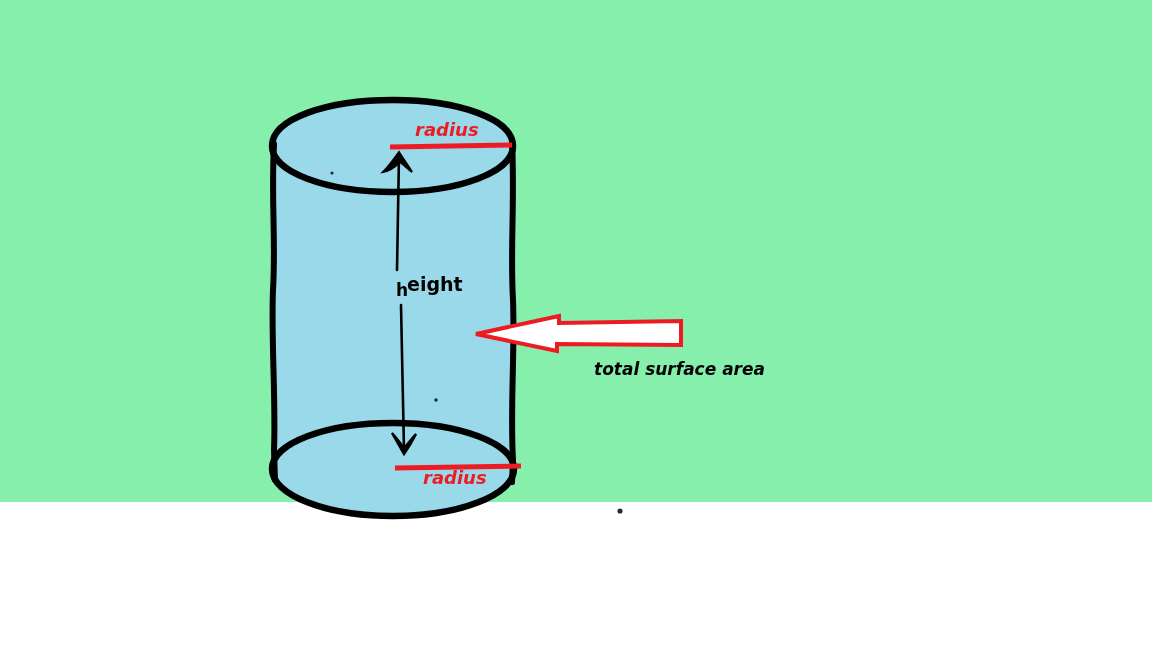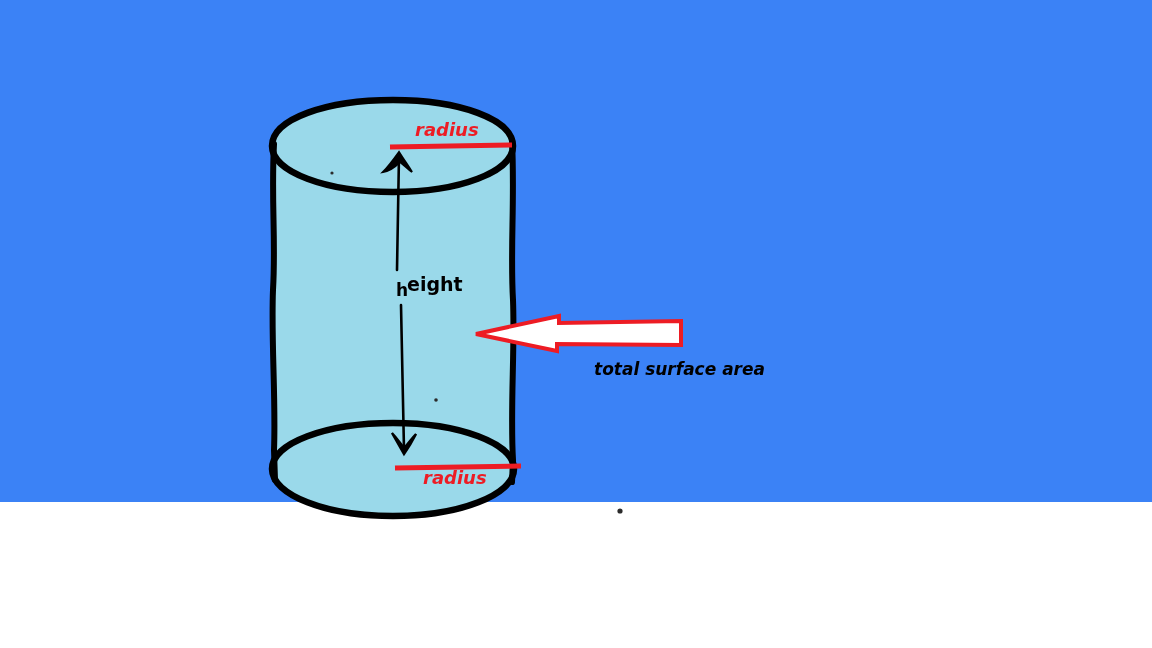--- a/index.html
+++ b/index.html
@@ -10,21 +10,21 @@
   body {
     width: 1152px;
     height: 648px;
     overflow: hidden;
     font-family: "DejaVu Sans", sans-serif;
   }
   #canvas-wrap {
     position: relative;
     width: 1152px;
     height: 502px;
-    background: #3b82f6;
+    background: #86efac;
   }
   svg.figure {
     position: absolute;
     left: 0;
     top: 0;
     width: 1152px;
     height: 648px;
     display: block;
   }
   .lbl {

